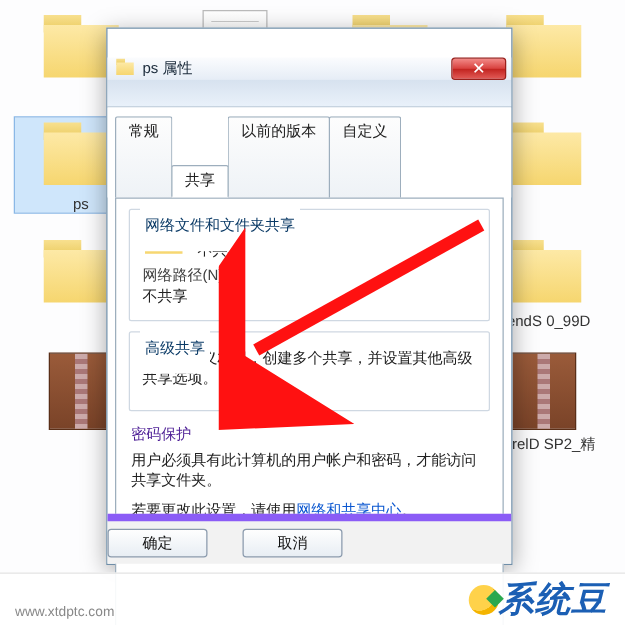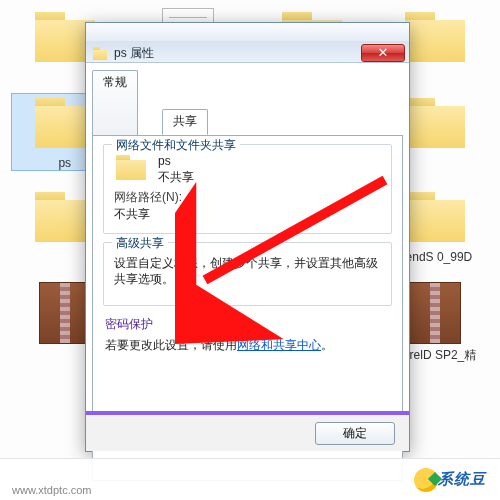--- a/index.html
+++ b/index.html
@@ -61,43 +61,43 @@
     left:85px; top:22px;
     width:325px; height:430px;
     background:#fff;
     border:1px solid #6f8ea8;
     box-shadow:0 4px 18px rgba(0,0,0,.35);
   }
   .titlebar {
     height:40px;
     background:linear-gradient(#fbfcfe,#e6edf6 45%,#d7e2ef 46%,#e9f1fa);
     border-bottom:1px solid #b7c6d6;
-    display:flex; align-items:flex-end;
+    display:flex; align-items:flex-start;
     padding:0 4px 0 6px;
+    margin-top:23px;
   }
   .titlebar .ico {
     width:16px;height:16px;margin-right:6px;
     background:
       linear-gradient(#fde9a6,#f6d66f) no-repeat 1px 4px / 14px 10px,
       linear-gradient(#f8e08f,#e9c95b) no-repeat 1px 1px / 7px 5px;
   }
   .titlebar .ttl { flex:1; color:#1a2a3a; }
   .closebtn {
     width:44px; height:18px;
     background:linear-gradient(#f28a88,#d94340 48%,#c22420 52%,#e25a56);
     border:1px solid #9a1f1b; border-radius:3px;
     color:#fff; text-align:center; line-height:15px; font-size:13px;
     font-family:Arial;
   }
   
   .tabs {
     display:flex;
     padding:6px 6px 0 6px;
     background:#fff;
-    gap:25px;
   }
   .tab {
     padding:3px 10px 4px;
     border:1px solid #9daebd;
     border-bottom:none;
     background:linear-gradient(#fdfdfd,#eef2f6);
     margin-right:-1px;
     color:#222;
     border-radius:2px 2px 0 0;
     position:relative;
@@ -120,21 +120,21 @@
   }
   .group {
     border:1px solid #cfd8e2;
     border-radius:2px;
     padding:8px 10px 10px 10px;
     margin-bottom:8px;
     position:relative;
   }
   .group > .legend {
     position:absolute; top:-8px; left:8px;
-    background:#fff; padding:0 4px;
+    background:#fff; padding:12px 4px;
     color:#0a3a66; font-size:12px;
   }
   .row { display:flex; align-items:flex-start; gap:10px; }
   .fld {
     width:34px;height:28px;
     background:
       linear-gradient(#fde9a6,#f6d66f) no-repeat 2px 7px / 30px 20px,
       linear-gradient(#f8e08f,#e9c95b) no-repeat 2px 2px / 14px 8px;
   }
   .kv { line-height:16px; color:#222; }
@@ -170,24 +170,24 @@
     padding:3px 4px;
     display:inline-block;
   }
 
   .desc { color:#222; line-height:16px; margin:4px 0 8px 0; }
   .link { color:#0b57d0; text-decoration:underline; cursor:pointer; }
 
   .dlg-buttons {
     position:absolute; left:0; right:0; bottom:0;
     height:40px;
-    display:flex; justify-content:flex-end; align-items:center;
+    display:flex; align-items:center;
     gap:28px; padding-right:14px;
     background:#f2f2f2;
-    border-top:4px solid #8b5cf6;
+    border-top:6px solid #8b5cf6;
   }
 
   
   .arrow {
     position:absolute; left:175px; top:170px;
     width:230px; height:180px;
     pointer-events:none;
     z-index:50;
   }
 
@@ -206,21 +206,21 @@
     width:24px;height:24px;border-radius:50%;
     background:radial-gradient(circle at 35% 35%, #ffd24a 0 55%, #f4b400 56% 100%);
     position:relative;
   }
   .wm .logo::after{
     content:""; position:absolute; right:-2px; top:6px;
     width:10px;height:10px;
     background:#2aa84f; transform:rotate(45deg);
   }
   .wm .txt {
-    font-size:15px; font-weight:700;
+    font-size:28px; font-weight:700;
     color:#1b5fb4;
     font-style:italic;
     letter-spacing:1px;
   }
   .wm .url {
     position:absolute; left:12px; bottom:4px;
     font-size:11px; color:#888;
   }
 </style>
 </head>
@@ -297,20 +297,22 @@
 <div class="dlg">
   <div class="titlebar">
     <span class="ico"></span>
     <span class="ttl">ps 属性</span>
     <span class="closebtn">✕</span>
   </div>
 
   <div class="tabs" id="tabs">
       <span class="tab">常规</span>
       <span class="tab active">共享</span>
+      <span class="tab">以前的版本</span>
+      <span class="tab">自定义</span>
     </div>
 
   <div class="tabbody">
 
     <div class="group">
       <span class="legend">网络文件和文件夹共享</span>
       <div class="row">
         <div class="fld"></div>
         <div class="kv">
           <div>ps</div>
@@ -321,29 +323,31 @@
       <div class="val">不共享</div>
     </div>
 
     <div class="group">
       <span class="legend">高级共享</span>
       <div class="desc">设置自定义权限，创建多个共享，并设置其他高级共享选项。</div>
     </div>
 
     <div class="group" style="border:none;padding:2px 2px 0 2px;margin-bottom:0">
       <div style="color:#4c1d95">密码保护</div>
+      <div class="desc">用户必须具有此计算机的用户帐户和密码，才能访问共享文件夹。</div>
       <div class="desc">
         <span>若要更改此设置，请使用</span><span class="link">网络和共享中心</span><span>。</span>
       </div>
     </div>
 
   </div>
 
   <div class="dlg-buttons">
     <span class="winbtn">确定</span>
+    <span class="winbtn">取消</span>
   </div>
 </div>
 
 <svg class="arrow" viewBox="0 0 230 180">
   <defs>
     <marker id="ah" markerWidth="18" markerHeight="18" refX="4" refY="9" orient="auto">
       <polygon points="0,0 18,9 0,18 5,9" fill="#ff1111"></polygon>
     </marker>
   </defs>
   <line x1="210" y1="10" x2="30" y2="110" stroke="#ff1111" stroke-width="10" marker-end="url(#ah)"></line>

